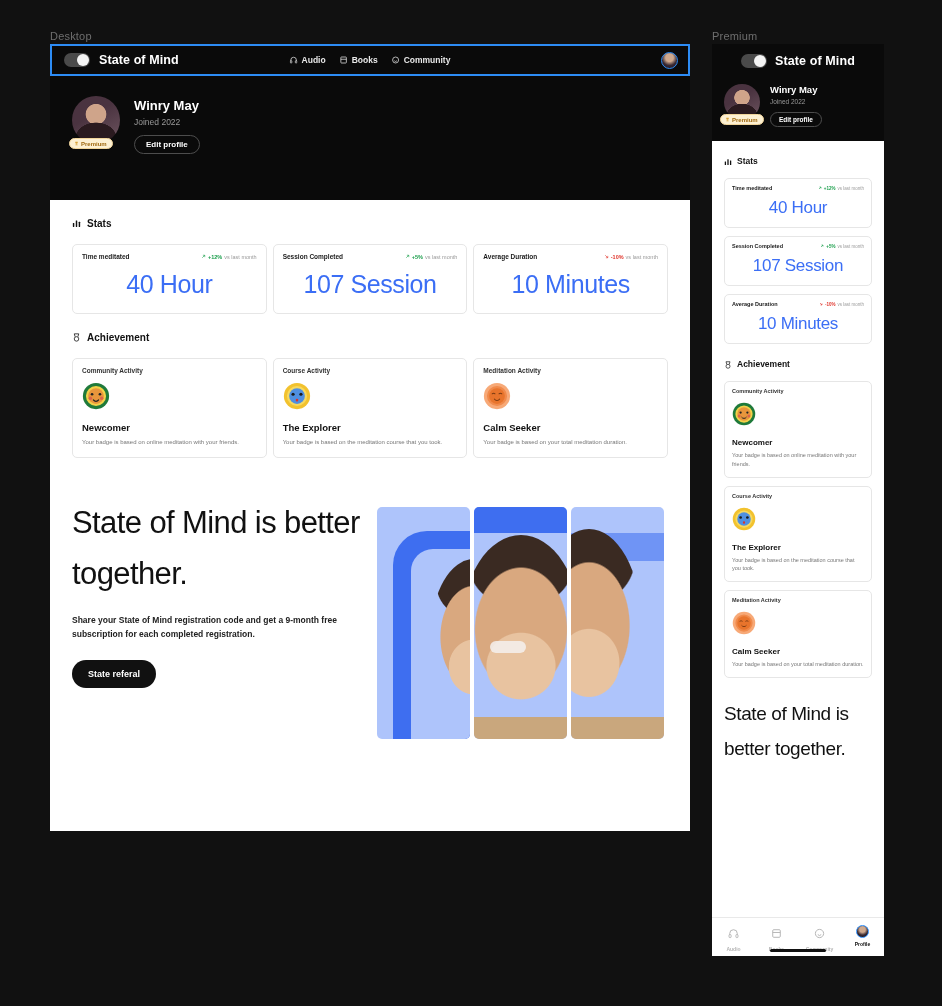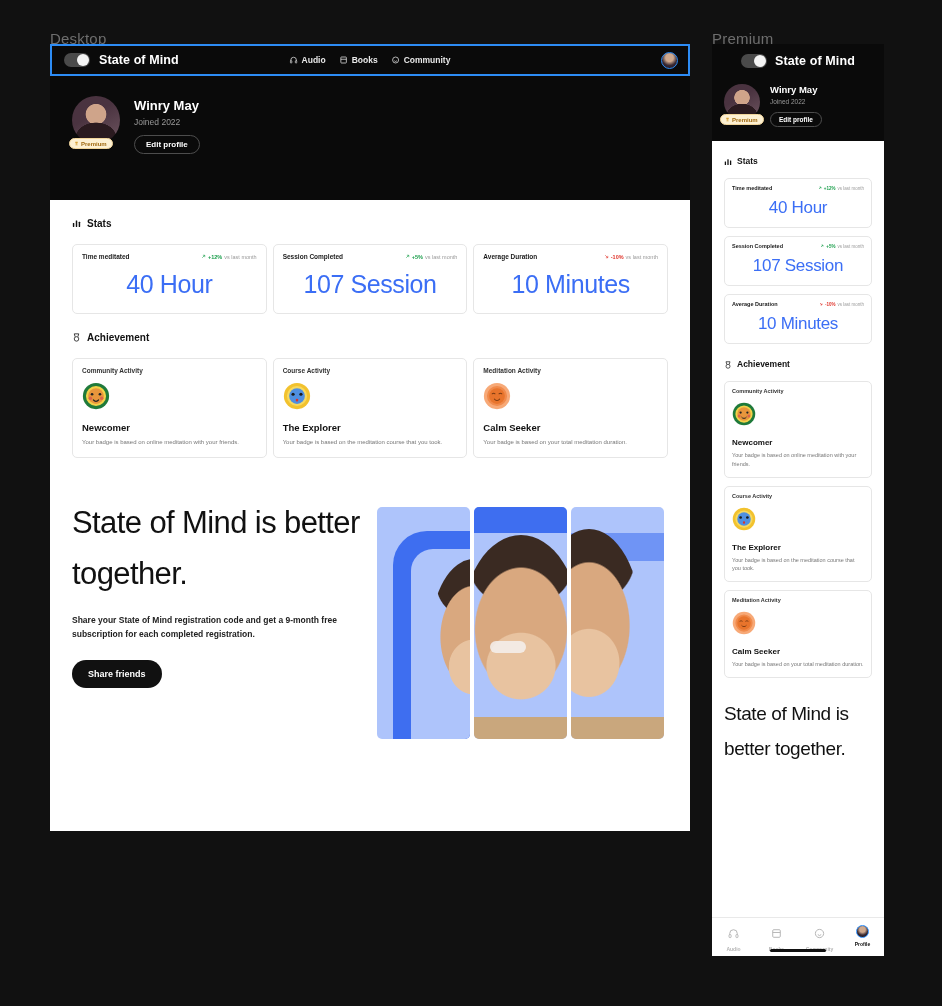--- a/index.html
+++ b/index.html
@@ -6,21 +6,21 @@
   html, body {
     width: 942px; height: 1006px;
     background: #111111;
     font-family: "Liberation Sans", sans-serif;
     overflow: hidden;
   }
   .canvas { position: relative; width: 942px; height: 1006px; }
 
   .frame-label {
     position: absolute;
-    font-size: 15px;
+    font-size: 11px;
     color: #6e6e6e;
     letter-spacing: .2px;
   }
 
   
   .desktop {
     position: absolute; left: 50px; top: 44px;
     width: 640px; height: 787px;
     background: #ffffff;
     overflow: hidden;
@@ -418,21 +418,21 @@
         </div>
         <div class="ach-name">Calm Seeker</div>
         <div class="ach-desc">Your badge is based on your total meditation duration.</div>
       </div>
     </div>
 
     <div class="referral">
       <div class="ref-left">
         <div class="ref-title">State of Mind is better together.</div>
         <div class="ref-body">Share your State of Mind registration code and get a 9-month free subscription for each completed registration.</div>
-        <button class="share-btn">Share friends</button>
+        <button class="share-btn">State referal</button>
       </div>
 
       <div class="ref-images">
         <div class="ref-panel">
           <div class="shape" style="left:16px; top:24px; width:78px; height:208px; border-top-left-radius:34px; background:#3e6ef0;"></div>
           <div class="shape" style="left:34px; top:42px; width:60px; height:190px; border-top-left-radius:22px; background:#aec4fb;"></div>
           <div class="face" style="left:54px; top:52px; width:86px; height:150px;"></div>
         </div>
         <div class="ref-panel">
           <div class="shape" style="left:0; top:0; width:93px; height:26px; background:#3e6ef0;"></div>

